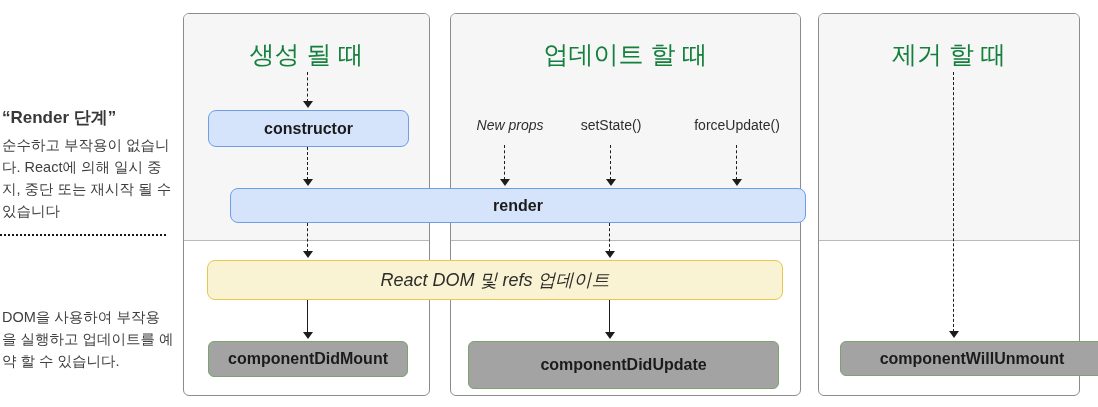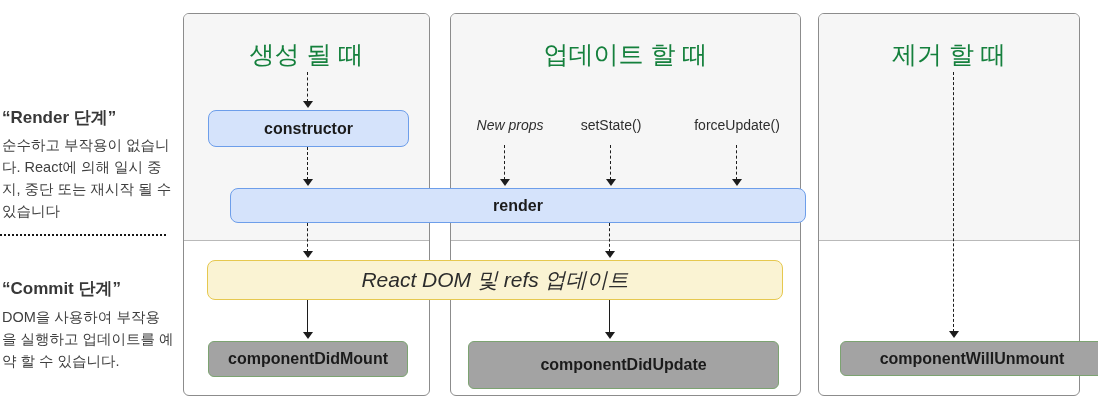--- a/index.html
+++ b/index.html
@@ -20,21 +20,21 @@
                      background:#f6f6f6; border-bottom:1.5px solid #b9b9b9; }
   .col-title { position:absolute; top:24px; left:0; width:100%; text-align:center;
                font-size:25px; color:#15803d; z-index:2; }
 
   
   .node { position:absolute; box-sizing:border-box; z-index:5;
           display:flex; align-items:center; justify-content:center;
           font-size:16px; font-weight:bold; color:#1b1b1b; border-radius:8px; }
   .node-blue   { background:#d5e3fb; border:1.6px solid #6d9eea; }
   .node-yellow { background:#faf3d3; border:1.6px solid #e6c84f;
-                 font-weight:normal; font-style:italic; font-size:21px; color:#2c2c2c; }
+                 font-weight:normal; font-style:italic; font-size:18px; color:#2c2c2c; }
   .node-green  { background:#a3a3a3; border:1.6px solid #7ca371; border-radius:6px; }
 
   
   .trigger { position:absolute; top:117px; transform:translateX(-50%);
              font-size:14px; color:#2e2e2e; z-index:3; white-space:nowrap; }
   .trigger.italic { font-style:italic; }
 
   
   .arrow { position:absolute; width:0; z-index:4; }
   .arrow::before { content:""; position:absolute; left:-1px; top:0; bottom:6px;
@@ -49,23 +49,20 @@
 
 <div id="stage">
 
   <div class="side-block" style="top:106px;">
     <div class="side-title">“Render 단계”</div>
   </div>
   <div class="side-block side-desc" style="top:134px;">순수하고 부작용이 없습니다. React에 의해 일시 중지, 중단 또는 재시작 될 수 있습니다</div>
 
   <div class="dotted-sep"></div>
 
-  <div class="side-block" style="top:277px;">
-    <div class="side-title">“Commit 단계”</div>
-  </div>
   <div class="side-block side-desc" style="top:306px;">DOM을 사용하여 부작용을 실행하고 업데이트를 예약 할 수 있습니다.</div>
 
   <div class="col" style="left:183px; width:247px;">
     <div class="col-render-zone"></div>
     <div class="col-title">생성 될 때</div>
   </div>
 
   <div class="col" style="left:450px; width:351px;">
     <div class="col-render-zone"></div>
     <div class="col-title">업데이트 할 때</div>

